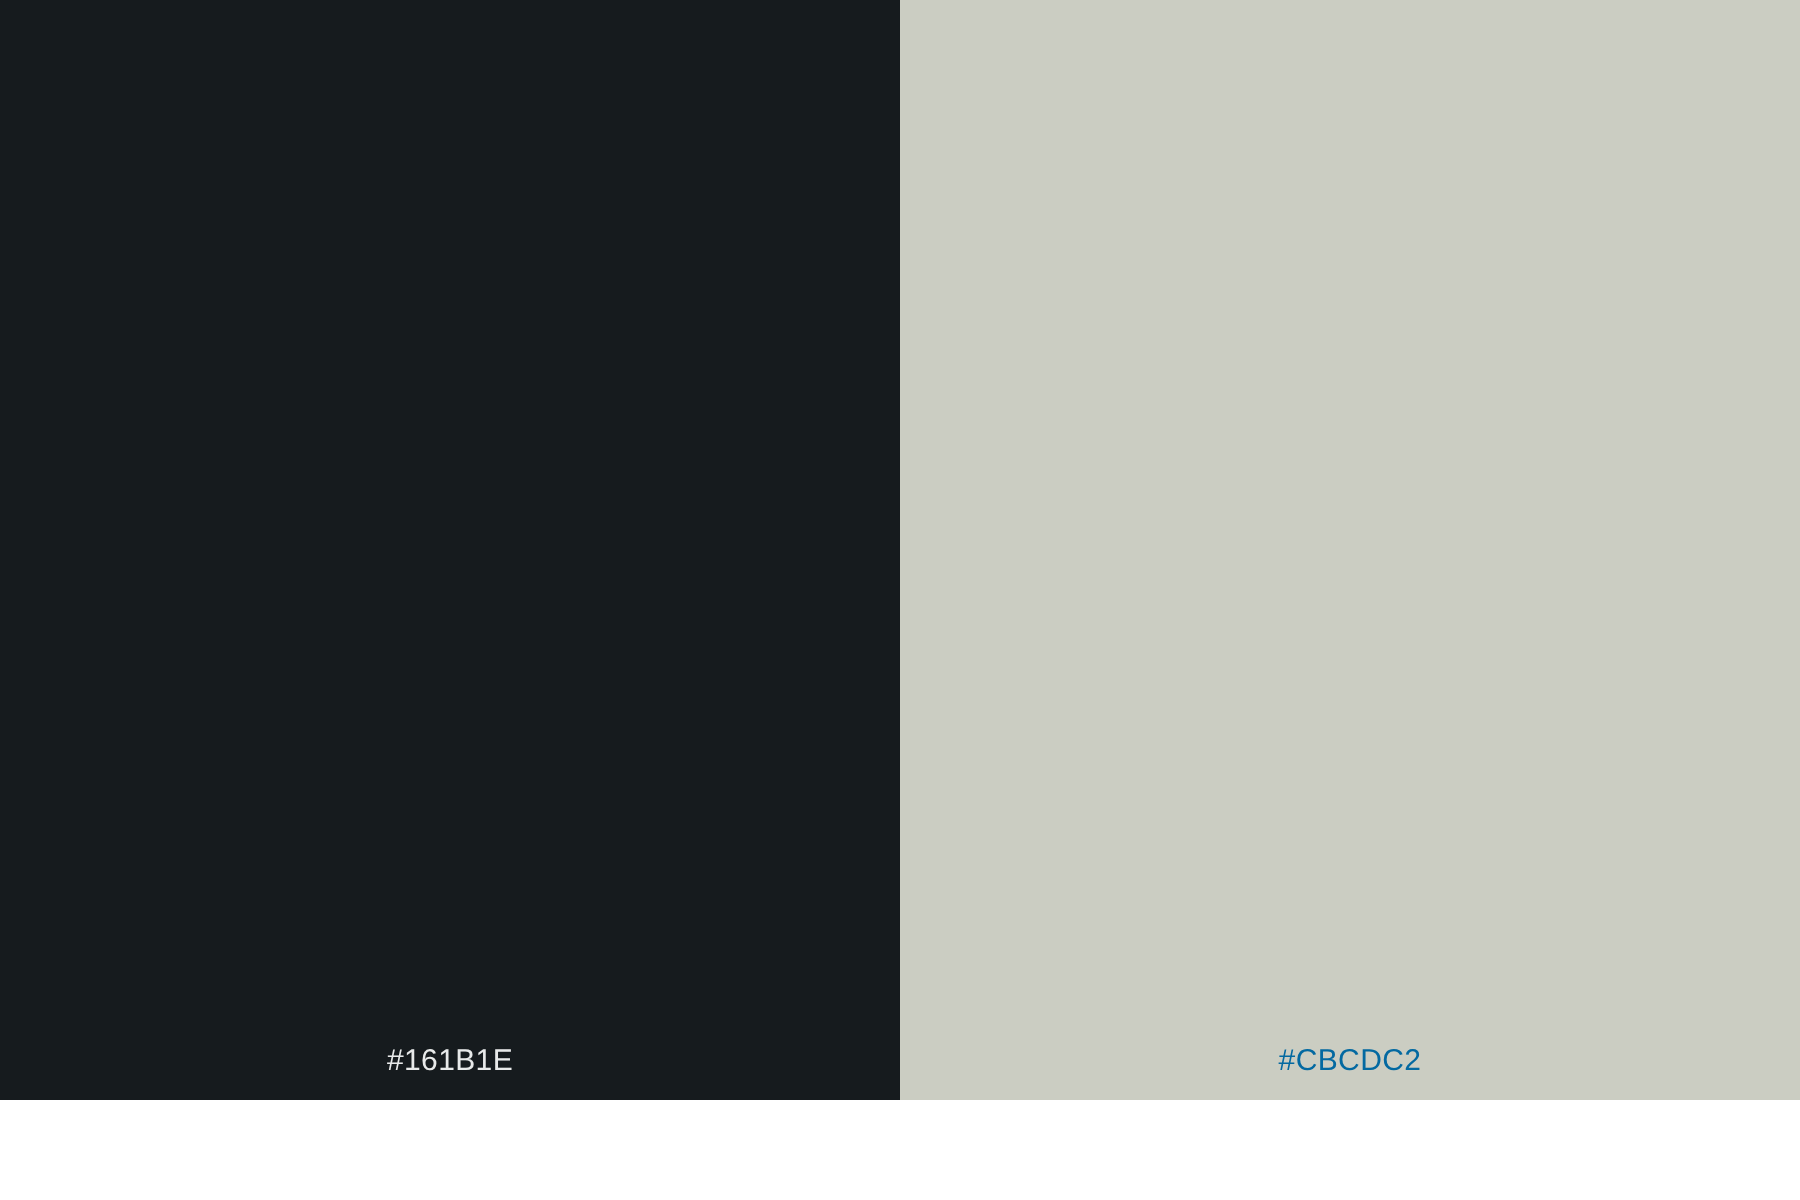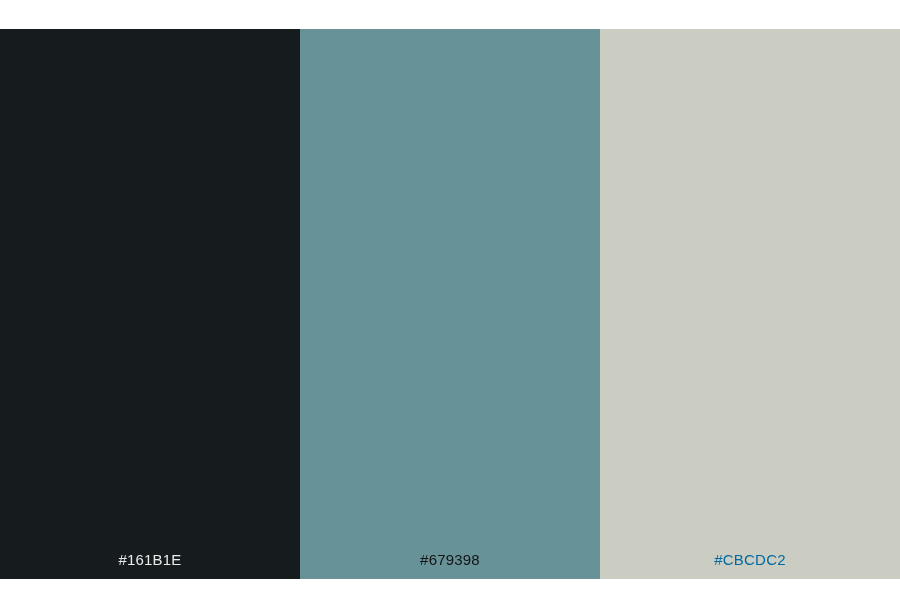--- a/index.html
+++ b/index.html
@@ -18,21 +18,20 @@
     height: 600px;
     display: flex;
     flex-direction: column;
     background: #ffffff;
   }
   #swatch-strip {
     display: flex;
     flex-direction: row;
     width: 900px;
     height: 467px;
-    margin-top: 29px;
   }
   .swatch {
     flex: 1 1 0;
     height: 550px;
     position: relative;
     display: flex;
     align-items: flex-end;
     justify-content: center;
   }
   .swatch-label {
@@ -69,23 +68,20 @@
 
 <div id="palette-page">
 
   <div id="swatch-strip">
 
     <div class="swatch" style="background-color: rgb(22, 27, 30);">
       <span class="swatch-label" style="color: rgb(232, 234, 234);">#161B1E</span>
     </div>
 
 
-    <div class="swatch" style="background-color: rgb(103, 147, 152);">
-      <span class="swatch-label" style="color: rgb(20, 20, 20);">#679398</span>
-    </div>
 
     <div class="swatch" style="background-color: rgb(203, 205, 194);">
       <span class="swatch-label" style="color: #0369a1;">#CBCDC2</span>
     </div>
 
 
   </div>
 
 
 </div>

